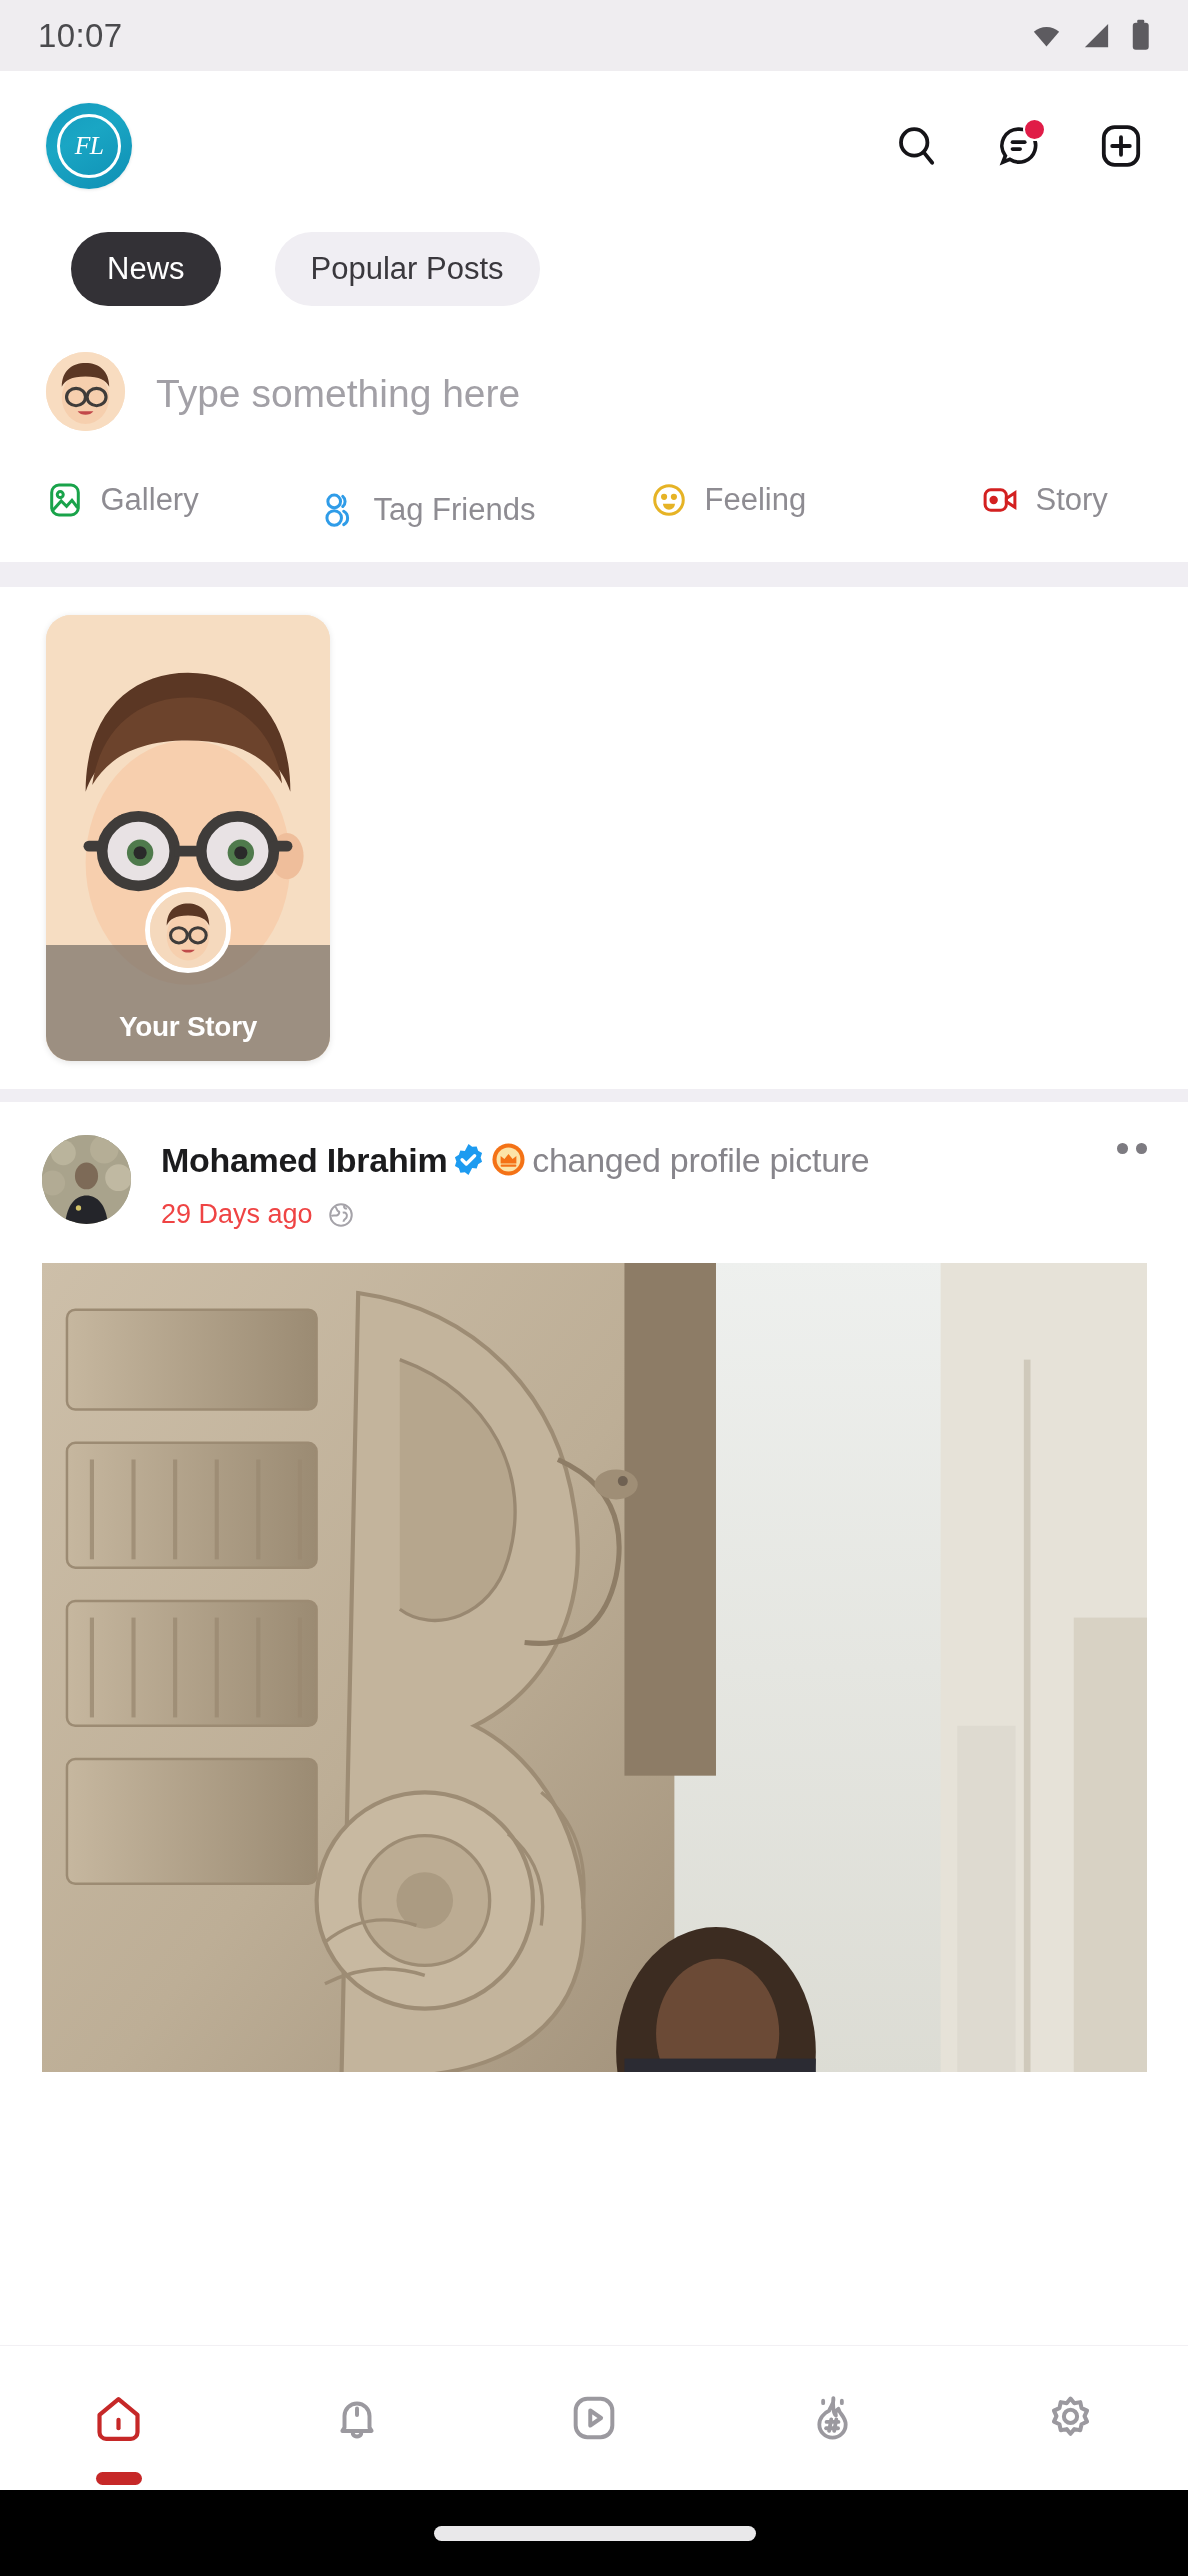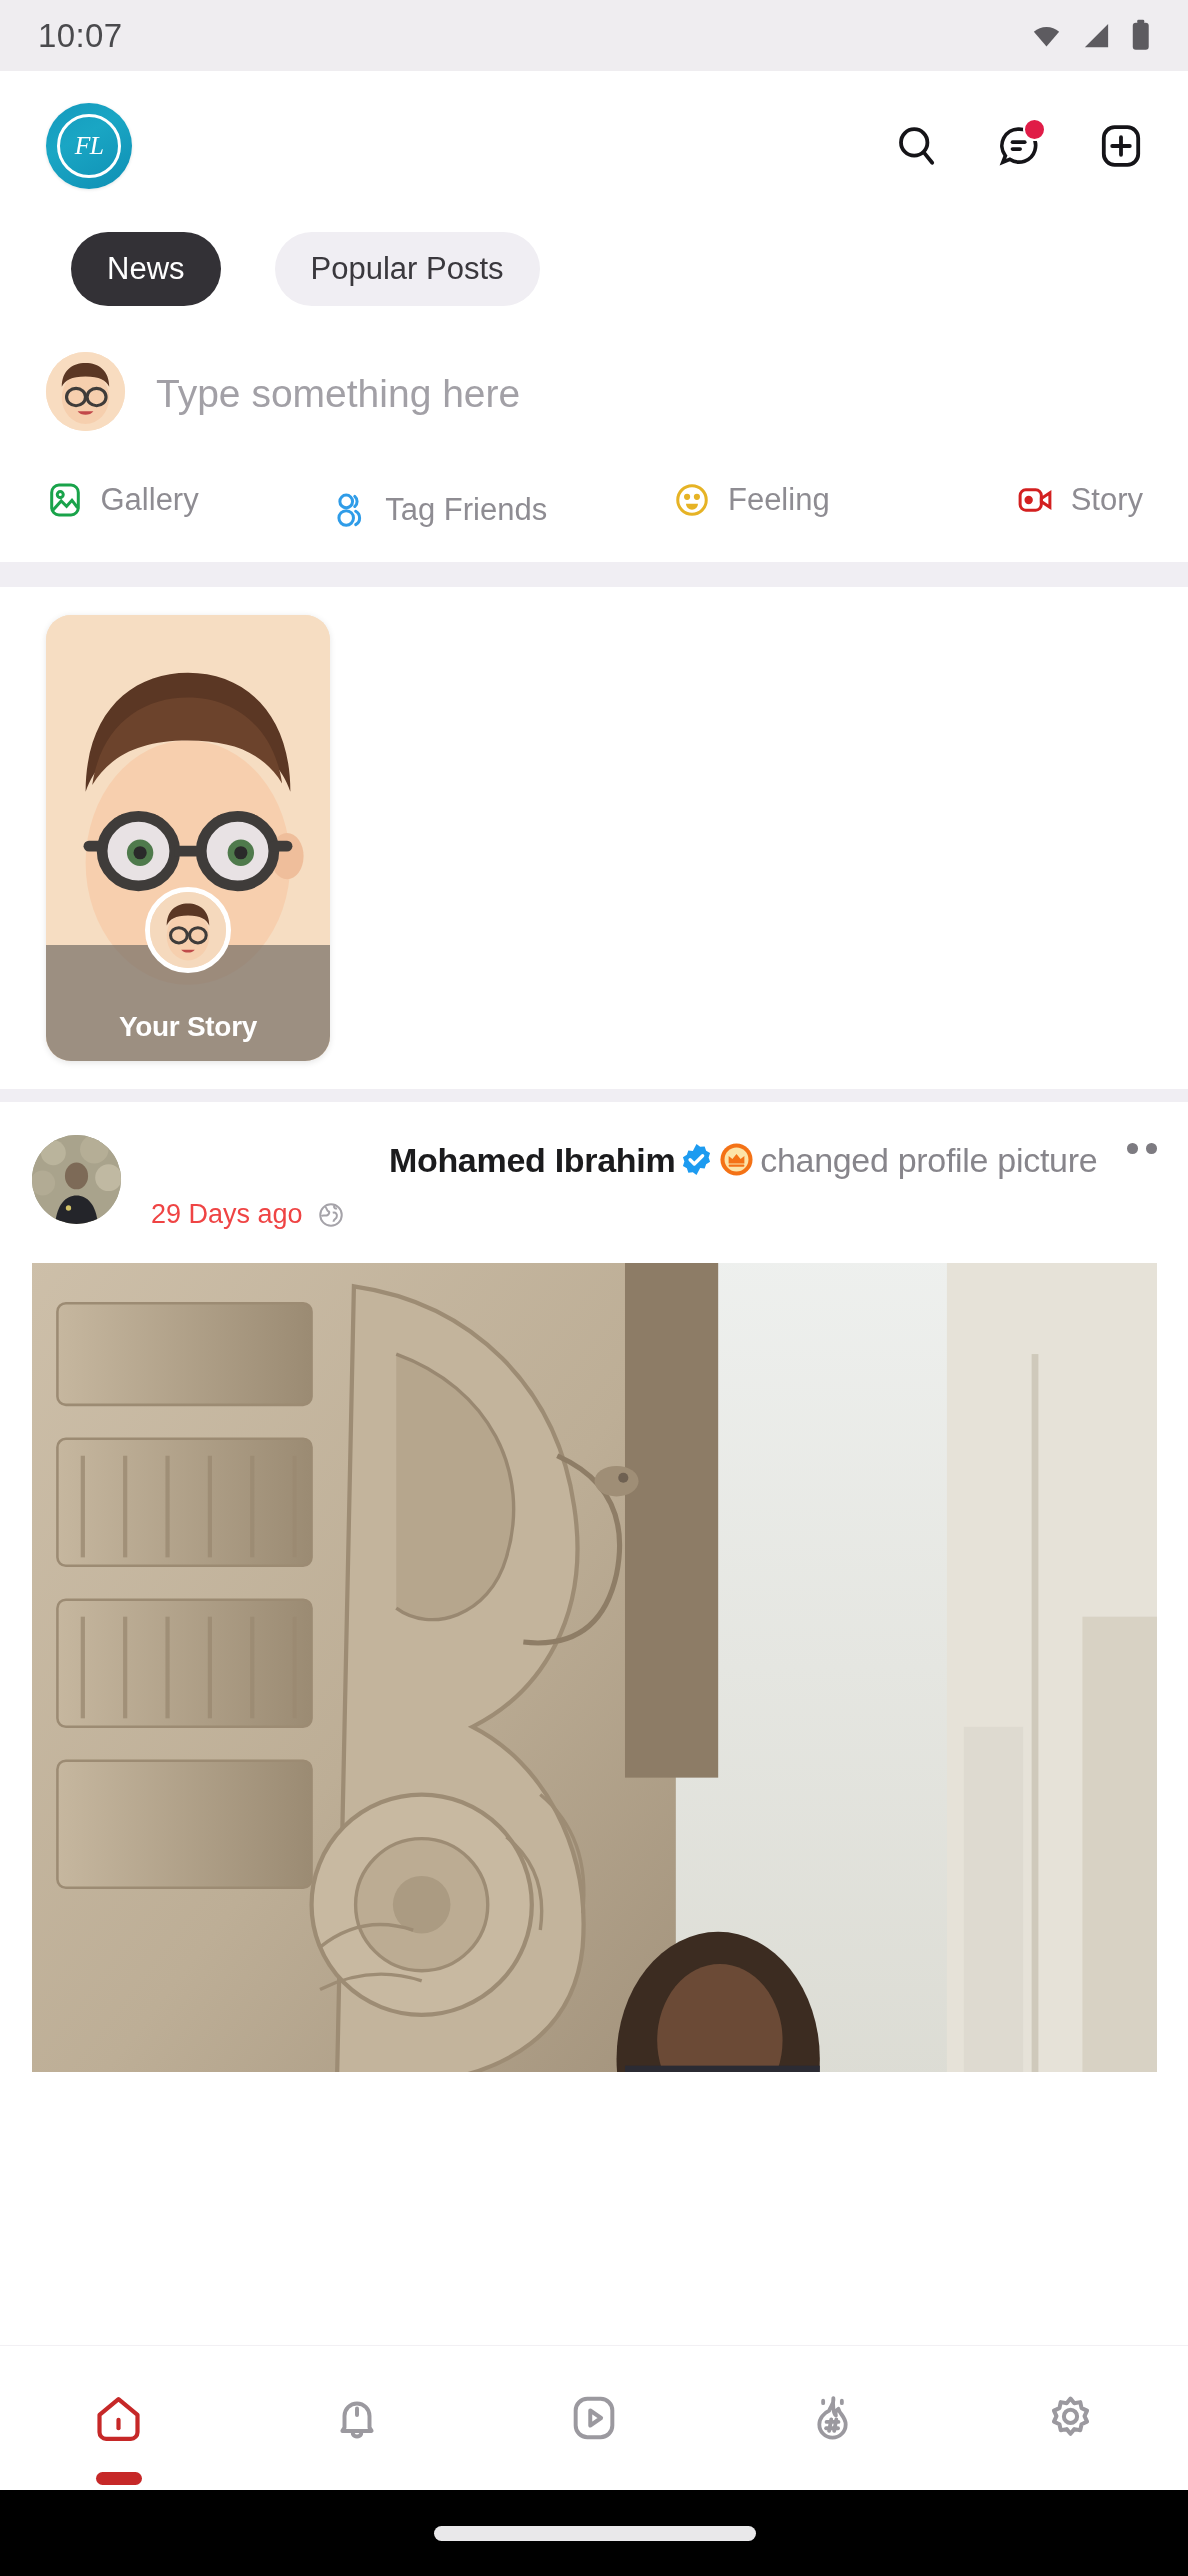--- a/index.html
+++ b/index.html
@@ -64,21 +64,21 @@
   }
   .composer-fields { flex:1; padding-top:5px; }
   .composer-title {
     font-size:37px; color:#1b1b1d; letter-spacing:-0.4px; white-space:nowrap;
   }
   .composer-placeholder { font-size:39px; color:#a2a0a6; margin-top:20px; }
 
   
   .actions {
     display:flex; align-items:center; background:#fff;
-    padding:40px 46px 33px; gap:13px;
+    padding:40px 46px 33px; gap:1px;
   }
   .action { display:flex; align-items:center; gap:16.5px; }
   .action:nth-child(1){ width:272px; }
   .action:nth-child(2){ width:330px;margin-top:20px; }
   .action:nth-child(3){ width:330px; }
   .action-label { font-size:31px; color:#8e8c92; white-space:nowrap; }
 
   .divider { height:25px; background:#f0eef3; width:100%; }
   .divider-thin { height:13.2px; background:#f0eef3; width:100%; }
 
@@ -96,21 +96,21 @@
     display:flex; align-items:flex-end; justify-content:center; padding-bottom:18px;
   }
   .story-label { color:#fff; font-size:28px; font-weight:bold; letter-spacing:-0.3px; }
   .story-avatar {
     position:absolute; left:50%; top:272px; transform:translateX(-50%);
     width:86px; height:86px; border-radius:50%; border:5.8px solid #fff;
     background:#f5d9bd; overflow:hidden; z-index:3;
   }
 
   
-  .post { background:#fff; padding:33px 32px 0;text-align:right; }
+  .post { background:#fff; padding:33px 42px 0; }
   .post-head { display:flex; gap:30px; align-items:flex-start; }
   .post-avatar {
     width:89px; height:89px; border-radius:50%; flex:0 0 89px;
     overflow:hidden; background:#9c9a84; position:relative;
   }
   .post-body { flex:1; padding-top:5px; min-width:0; }
   .post-line { font-size:34px; line-height:1.22; letter-spacing:-0.3px; }
   .post-author { font-weight:bold; color:#1b1b1d; }
   .post-action-text { color:#87858b; }
   .verified {

